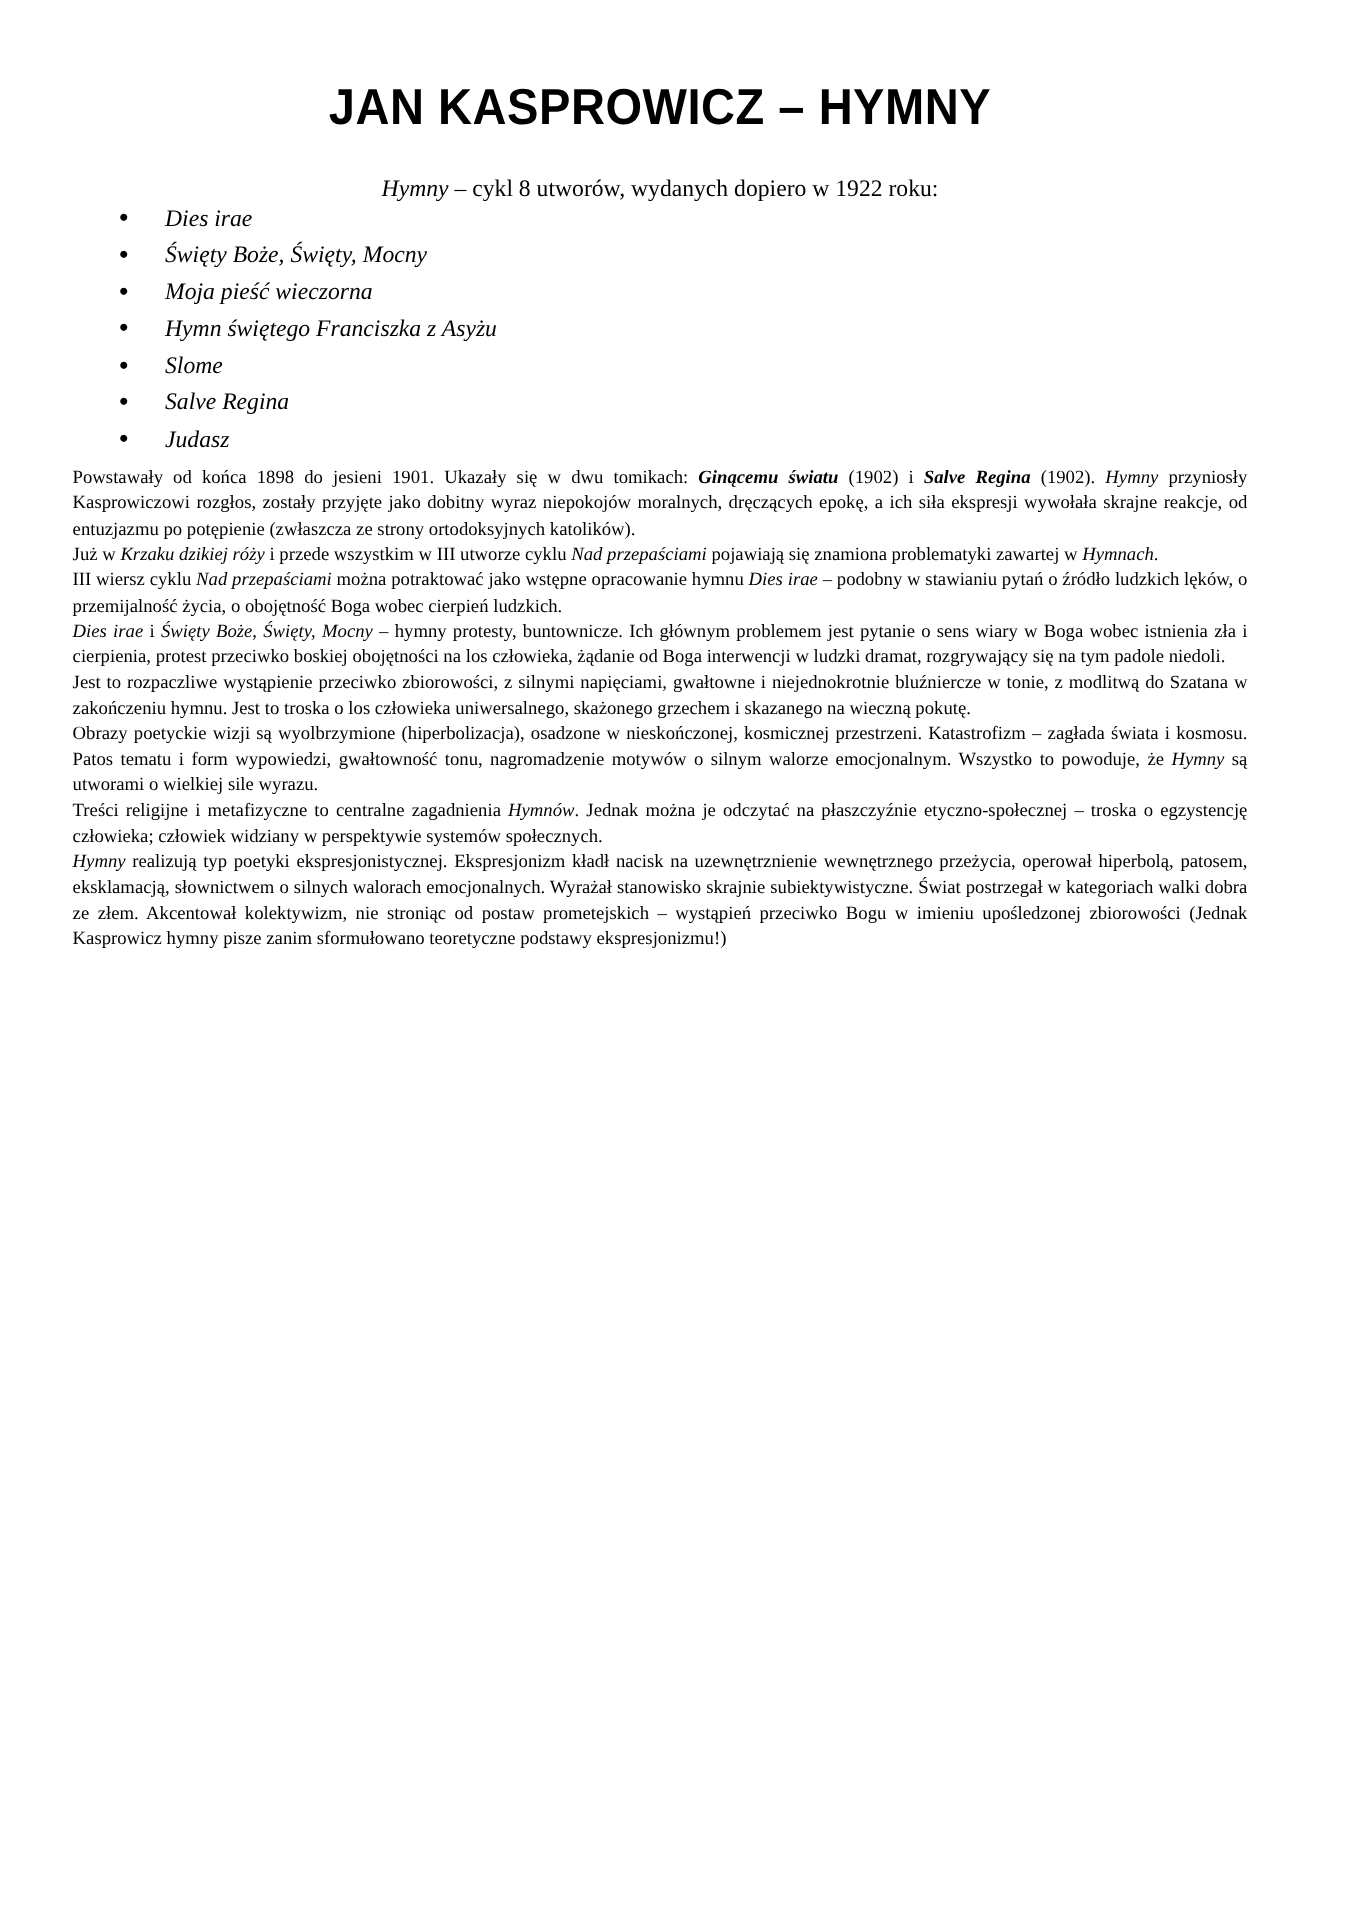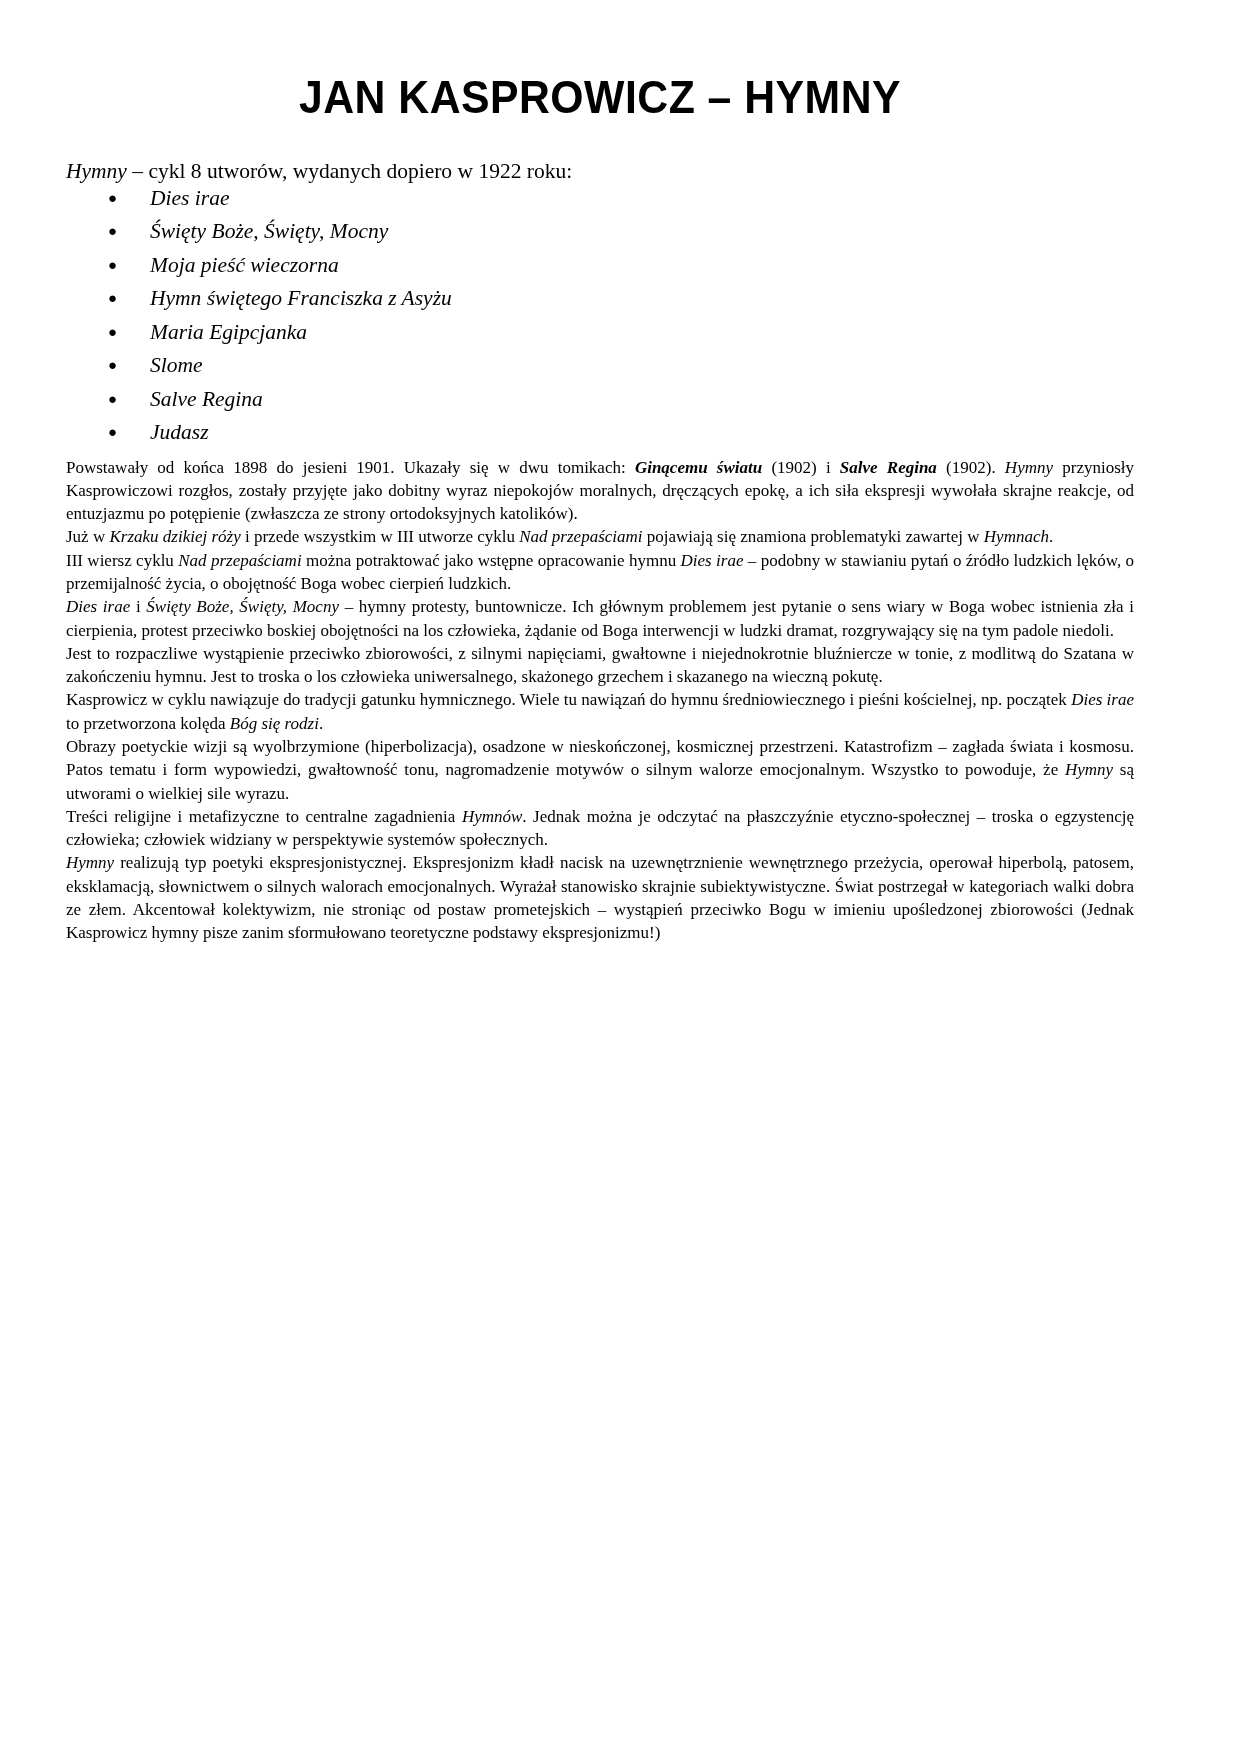--- a/index.html
+++ b/index.html
@@ -35,20 +35,21 @@
     line-height: 1.1;
     transform: scaleX(0.93);
     transform-origin: center center;
   }
 
   
   .intro-line {
     font-size: 21.5px;
     line-height: 1.35;
     margin: 0 0 2px 0;
+    text-align: center;
   }
   .intro-line .it { font-style: italic; }
 
   
   ul.hymn-list {
     list-style: none;
     margin: 0 0 2px 0;
     padding: 0;
   }
   ul.hymn-list li {
@@ -90,37 +91,35 @@
 
   <h1 class="doc-title">JAN KASPROWICZ – HYMNY</h1>
 
   <p class="intro-line"><span class="it">Hymny</span><span> – cykl 8 utworów, wydanych dopiero w 1922 roku:</span></p>
 
   <ul class="hymn-list">
     <li>Dies irae</li>
     <li>Święty Boże, Święty, Mocny</li>
     <li>Moja pieść wieczorna</li>
     <li>Hymn świętego Franciszka z Asyżu</li>
-    <li>Maria Egipcjanka</li>
     <li>Slome</li>
     <li>Salve Regina</li>
     <li>Judasz</li>
   </ul>
 
   <p class="body-par tight"><span>Powstawały od końca 1898 do jesieni 1901. Ukazały się w dwu tomikach: </span><span class="bi">Ginącemu światu</span><span> (1902) i </span><span class="bi">Salve Regina</span><span> (1902). </span><span class="it">Hymny</span><span> przyniosły Kasprowiczowi rozgłos, zostały przyjęte jako dobitny wyraz niepokojów moralnych, dręczących epokę, a ich siła ekspresji wywołała skrajne reakcje, od entuzjazmu po potępienie (zwłaszcza ze strony ortodoksyjnych katolików).</span></p>
 
   <p class="body-par tight"><span>Już w </span><span class="it">Krzaku dzikiej róży</span><span> i przede wszystkim w III utworze cyklu </span><span class="it">Nad przepaściami</span><span> pojawiają się znamiona problematyki zawartej w </span><span class="it">Hymnach</span><span>.</span></p>
 
   <p class="body-par tight"><span>III wiersz cyklu </span><span class="it">Nad przepaściami</span><span> można potraktować jako wstępne opracowanie hymnu </span><span class="it">Dies irae</span><span> – podobny w stawianiu pytań o źródło ludzkich lęków, o przemijalność życia, o obojętność Boga  wobec cierpień ludzkich.</span></p>
 
   <p class="body-par gap-before"><span class="it">Dies irae</span><span> i </span><span class="it">Święty Boże, Święty, Mocny</span><span> – hymny protesty, buntownicze. Ich głównym problemem jest pytanie o sens wiary w Boga wobec istnienia zła i cierpienia, protest przeciwko boskiej obojętności na los człowieka, żądanie od Boga interwencji w ludzki dramat, rozgrywający się na tym padole niedoli.</span></p>
 
   <p class="body-par gap-before">Jest to rozpaczliwe wystąpienie przeciwko zbiorowości, z silnymi napięciami, gwałtowne i niejednokrotnie bluźniercze w tonie, z modlitwą do Szatana w zakończeniu hymnu. Jest to troska o los człowieka uniwersalnego, skażonego grzechem i skazanego na wieczną pokutę.</p>
 
-  <p class="body-par gap-before"><span>Kasprowicz w cyklu nawiązuje do tradycji gatunku hymnicznego. Wiele tu nawiązań do hymnu średniowiecznego i pieśni kościelnej, np. początek </span><span class="it">Dies irae</span><span> to przetworzona kolęda </span><span class="it">Bóg się rodzi</span><span>.</span></p>
 
   <p class="body-par gap-before"><span>Obrazy poetyckie wizji są wyolbrzymione (hiperbolizacja), osadzone w nieskończonej, kosmicznej przestrzeni. Katastrofizm – zagłada świata i kosmosu. Patos tematu i form wypowiedzi, gwałtowność tonu, nagromadzenie motywów o silnym walorze emocjonalnym. Wszystko to powoduje, że </span><span class="it">Hymny</span><span> są utworami o wielkiej sile wyrazu.</span></p>
 
   <p class="body-par gap-before"><span>Treści religijne i metafizyczne to centralne zagadnienia </span><span class="it">Hymnów</span><span>. Jednak można je odczytać na płaszczyźnie etyczno-społecznej – troska o egzystencję człowieka; człowiek widziany w perspektywie systemów społecznych.</span></p>
 
   <p class="body-par gap-before"><span class="it">Hymny</span><span> realizują typ poetyki ekspresjonistycznej. Ekspresjonizm kładł nacisk na uzewnętrznienie wewnętrznego przeżycia, operował hiperbolą, patosem, eksklamacją, słownictwem o silnych walorach emocjonalnych. Wyrażał stanowisko skrajnie subiektywistyczne. Świat postrzegał w kategoriach walki dobra ze złem. Akcentował kolektywizm, nie stroniąc od postaw prometejskich – wystąpień przeciwko Bogu w imieniu upośledzonej zbiorowości (Jednak Kasprowicz hymny pisze zanim sformułowano teoretyczne podstawy ekspresjonizmu!)</span></p>
 
 
 </div>
 

